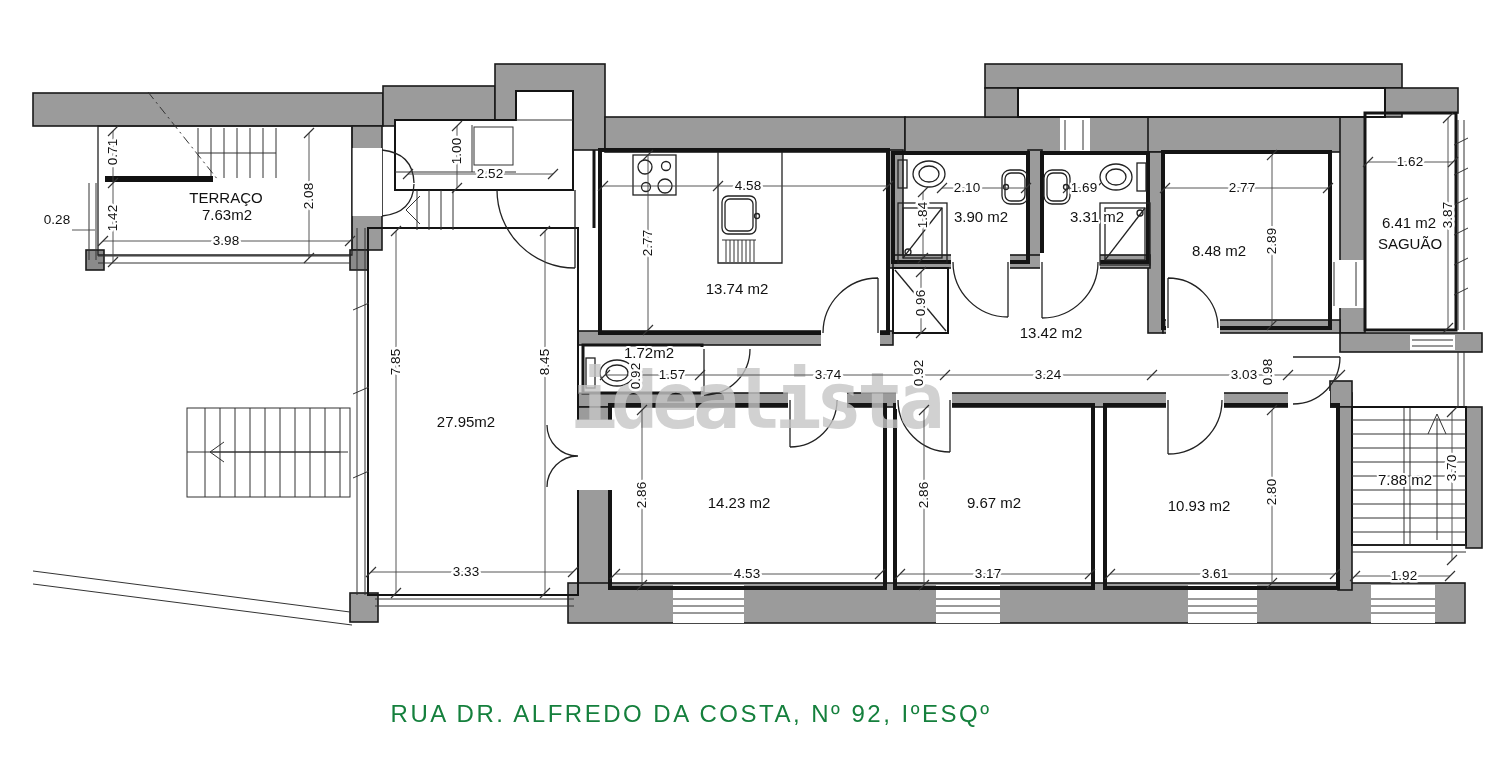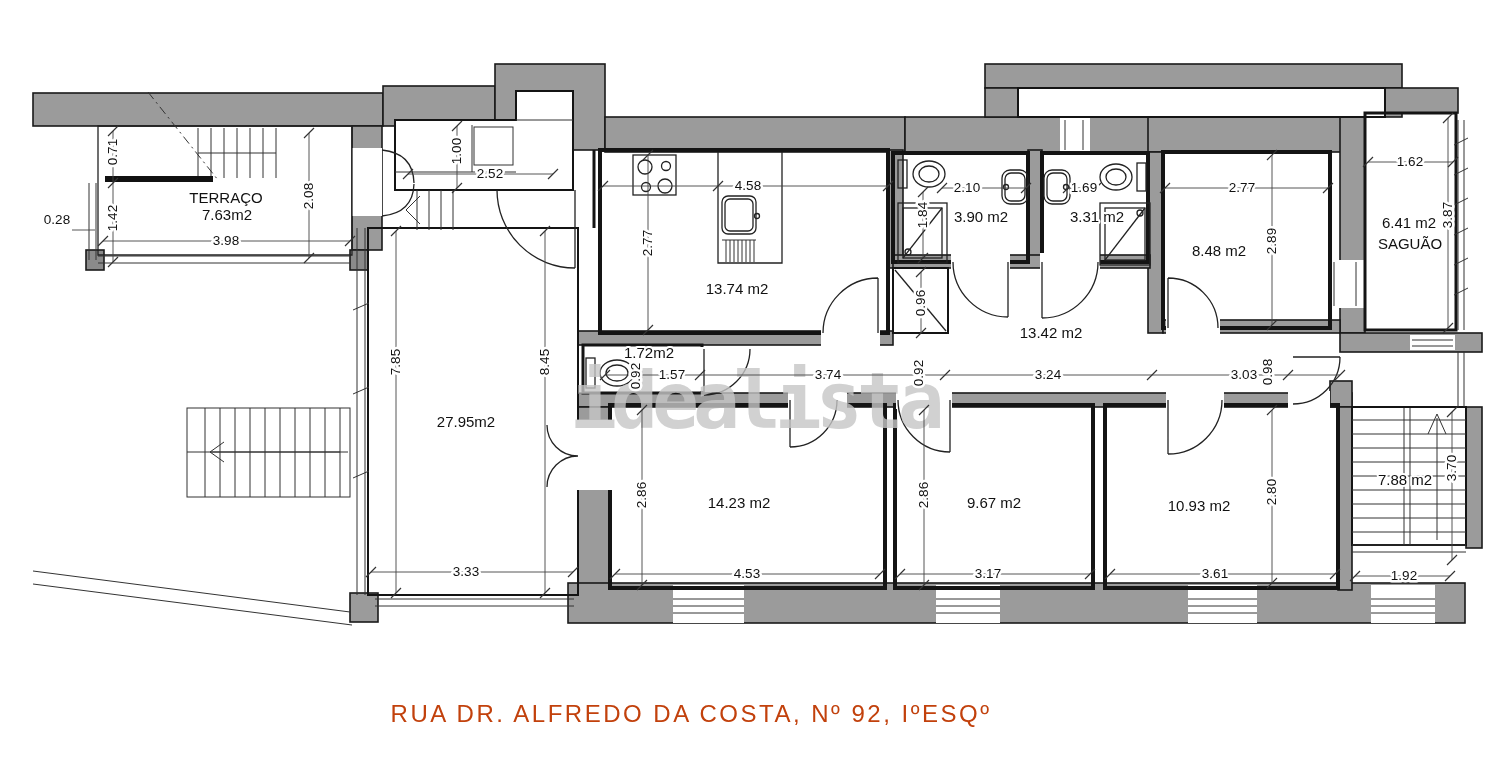--- a/index.html
+++ b/index.html
@@ -19,21 +19,21 @@
   .dl{fill:none;stroke:#444;stroke-width:0.9;}
   .tick{fill:none;stroke:#333;stroke-width:1.2;}
   .blk{fill:#111;stroke:none;}
   text.dim{font:13.5px "Liberation Sans",sans-serif;fill:#111;text-anchor:middle;
            dominant-baseline:middle;paint-order:stroke;stroke:#fff;stroke-width:5px;stroke-linejoin:round;}
   text.room{font:15px "Liberation Sans",sans-serif;fill:#111;text-anchor:middle;
             dominant-baseline:middle;paint-order:stroke;stroke:#fff;stroke-width:4px;stroke-linejoin:round;}
   text.wm{font:bold 78px "DejaVu Sans Mono",monospace;fill:var(--watermark,#c6c6c6);
           letter-spacing:-6px;opacity:.8;}
   #title{position:absolute;left:0;top:700px;width:1382px;text-align:center;white-space:nowrap;
-         font:24px "Liberation Sans",sans-serif;letter-spacing:2.5px;color:#c2410c;}
+         font:24px "Liberation Sans",sans-serif;letter-spacing:2.5px;color:#15803d;}
 </style>
 </head>
 <body>
 
 <div id="stage">
 <svg width="1500" height="775" viewBox="0 0 1500 775">
 
   <g>
     <rect class="wall" x="33" y="93" width="350" height="33"></rect>
     <rect class="wall" x="383" y="86" width="112" height="40"></rect>

